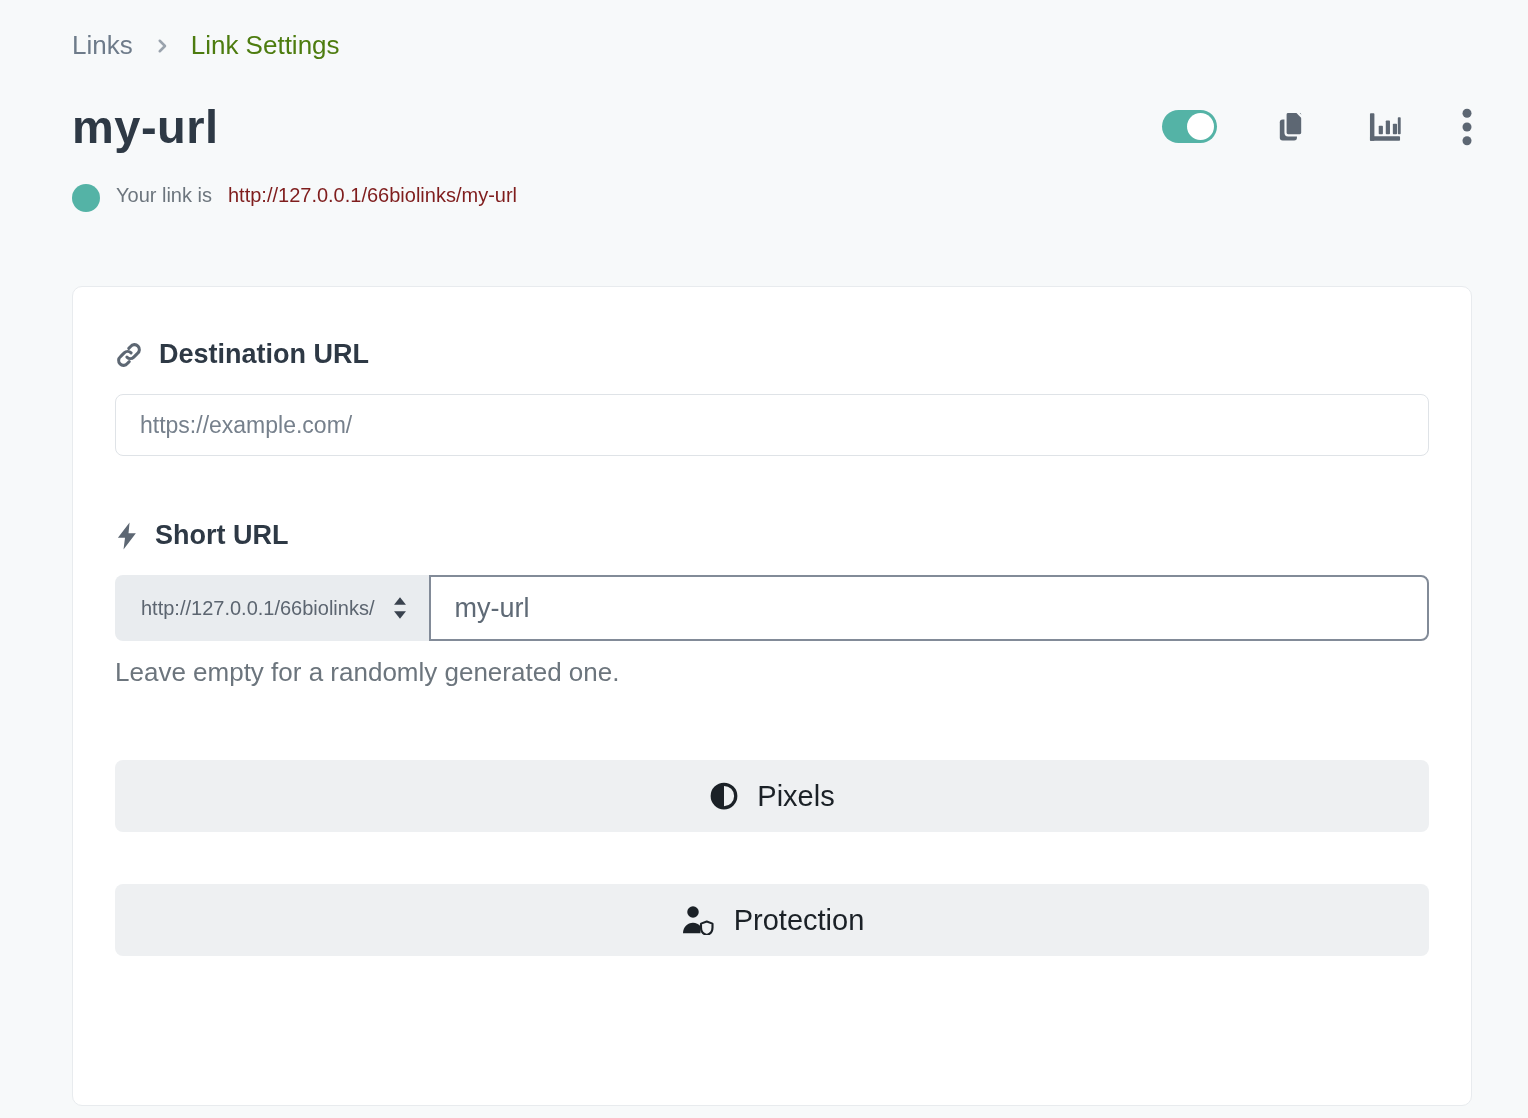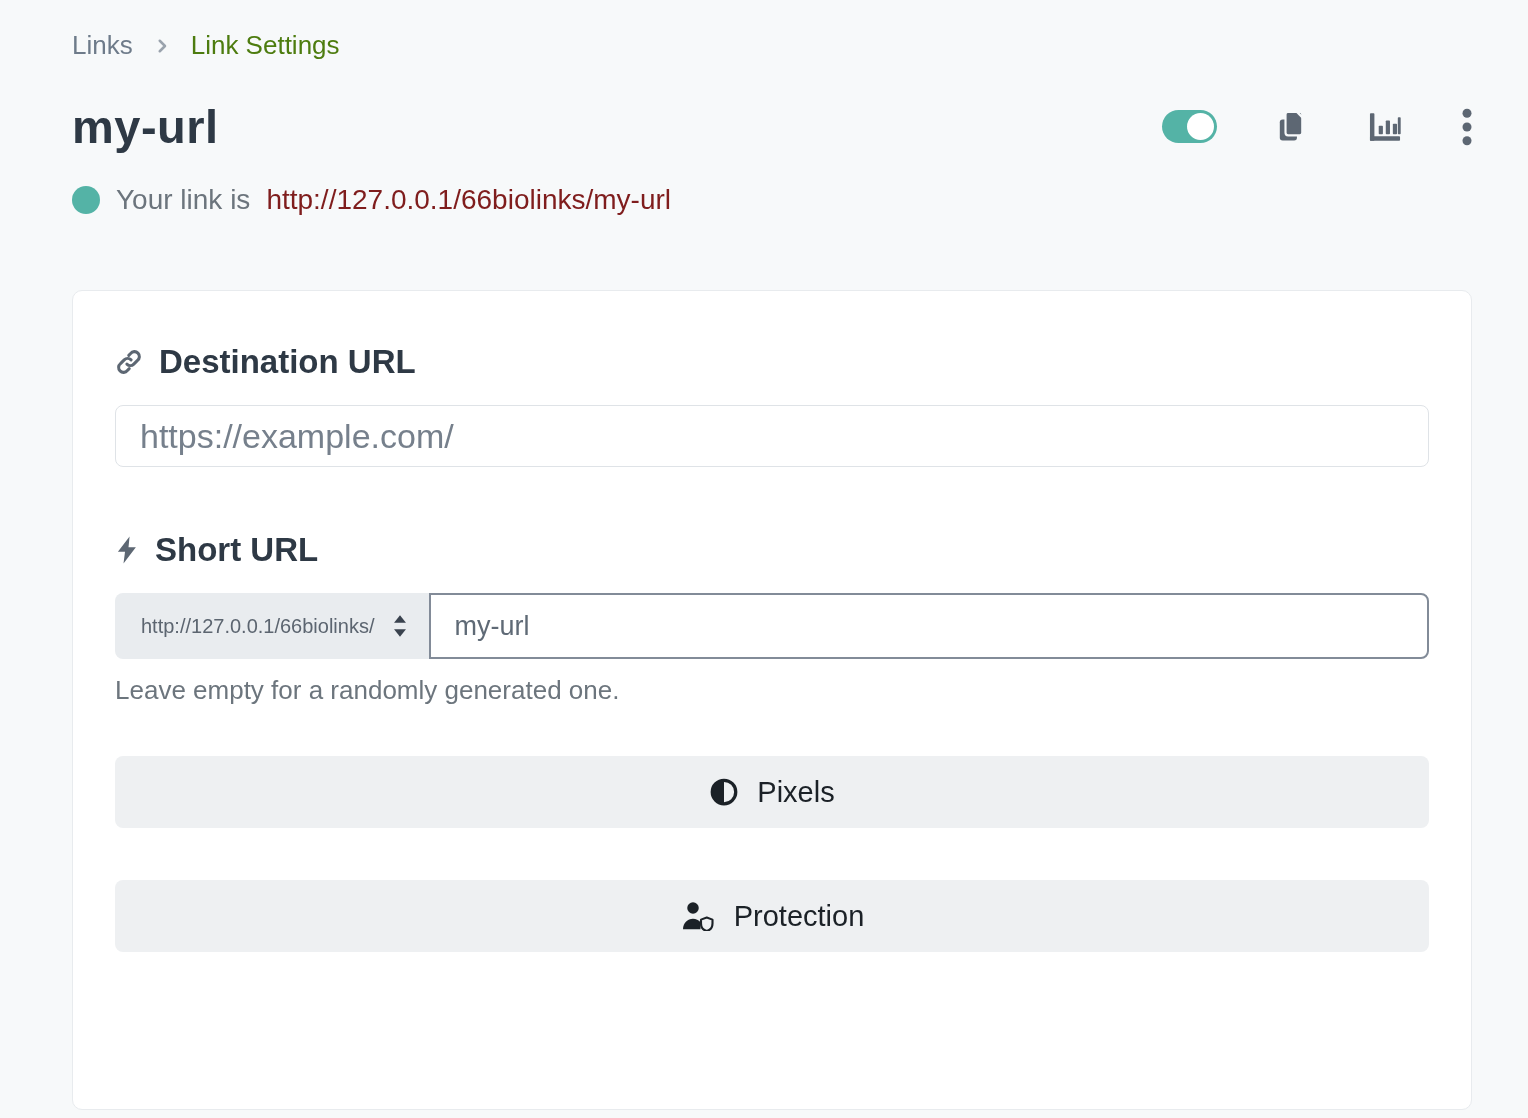--- a/index.html
+++ b/index.html
@@ -22,35 +22,35 @@
   .title-row { margin-top: 38px; display: flex; align-items: center; justify-content: space-between; }
   h1.page-title { margin: 0; font-size: 47px; font-weight: 700; color: #2e3945; letter-spacing: 0.5px; }
   .controls { display: flex; align-items: center; }
   .ctrl { border: none; background: transparent; padding: 0; margin-left: 60px; cursor: pointer;
           display: flex; align-items: center; justify-content: center; color: #5d6773; }
   .toggle { width: 55px; height: 33px; border-radius: 17px; background: #54b3a6; position: relative; }
   .toggle .knob { position: absolute; top: 3px; right: 3px; width: 27px; height: 27px;
                   border-radius: 50%; background: #ffffff; }
 
   
-  .status-row { margin-top: 30px; display: flex; align-items: center; gap: 16px; font-size: 28px; }
+  .status-row { margin-top: 30px; display: flex; align-items: flex-start; gap: 16px; font-size: 20px; }
   .status-dot { width: 28px; height: 28px; border-radius: 50%; background: #54b3a6; flex: 0 0 auto; }
   .status-prefix { color: #6c757d; }
   .status-link { color: #7f1d1d; text-decoration: none; cursor: pointer; }
 
   
   .card { margin-top: 74px; background: #ffffff; border: 1px solid #e8ebee;
           border-radius: 10px; padding: 52px 42px 80px; height: 820px; }
 
   .field-label { display: flex; align-items: center; gap: 16px;
-                 font-size: 33px; font-weight: 700; color: #2e3945; text-align: center; }
+                 font-size: 27px; font-weight: 700; color: #2e3945; text-align: center; }
   .field-label .lbl-icon { color: #5d6773; display: flex; }
 
   .text-input { margin-top: 24px; width: 100%; height: 62px; border: 1px solid #dfe3e7;
-                border-radius: 8px; background: #fff; font-size: 34px; padding: 0 24px;
+                border-radius: 8px; background: #fff; font-size: 23px; padding: 0 24px;
                 color: #495057; outline: none; font-family: "Liberation Sans", sans-serif; }
   .text-input::placeholder { color: #76808c; opacity: 1; }
 
   .section-gap { margin-top: 64px; }
 
   .input-group { margin-top: 24px; display: flex; width: 100%; }
   .domain-select { background: #e9ecef; border-radius: 8px 0 0 8px; height: 66px;
                    display: flex; align-items: center; gap: 14px; padding: 0 18px 0 26px;
                    font-size: 20px; color: #5c6570; cursor: pointer; flex: 0 0 auto;
                    border: none; font-family: "Liberation Sans", sans-serif; }
@@ -59,21 +59,21 @@
                  border-radius: 0 8px 8px 0; font-size: 27px; padding: 0 24px;
                  color: #5f6a76; outline: none; background: #fff;
                  font-family: "Liberation Sans", sans-serif; }
 
   .helper { margin-top: 16px; font-size: 26px; color: #6c757d; }
 
   .section-btn { margin-top: 52px; width: 100%; height: 72px; background: #eef0f2;
                  border: none; border-radius: 8px; display: flex; align-items: center;
                  justify-content: center; gap: 18px; font-size: 29px; color: #1b2127;
                  cursor: pointer; font-family: "Liberation Sans", sans-serif; }
-  .section-btn:first-of-type { margin-top: 50px; }
+  .section-btn:first-of-type { margin-top: 72px; }
   .section-btn .btn-icon { display: flex; color: #1b2127; }
 
   svg { display: block; }
 </style>
 </head>
 <body>
 
 <div class="page">
 
   <nav class="breadcrumb">

